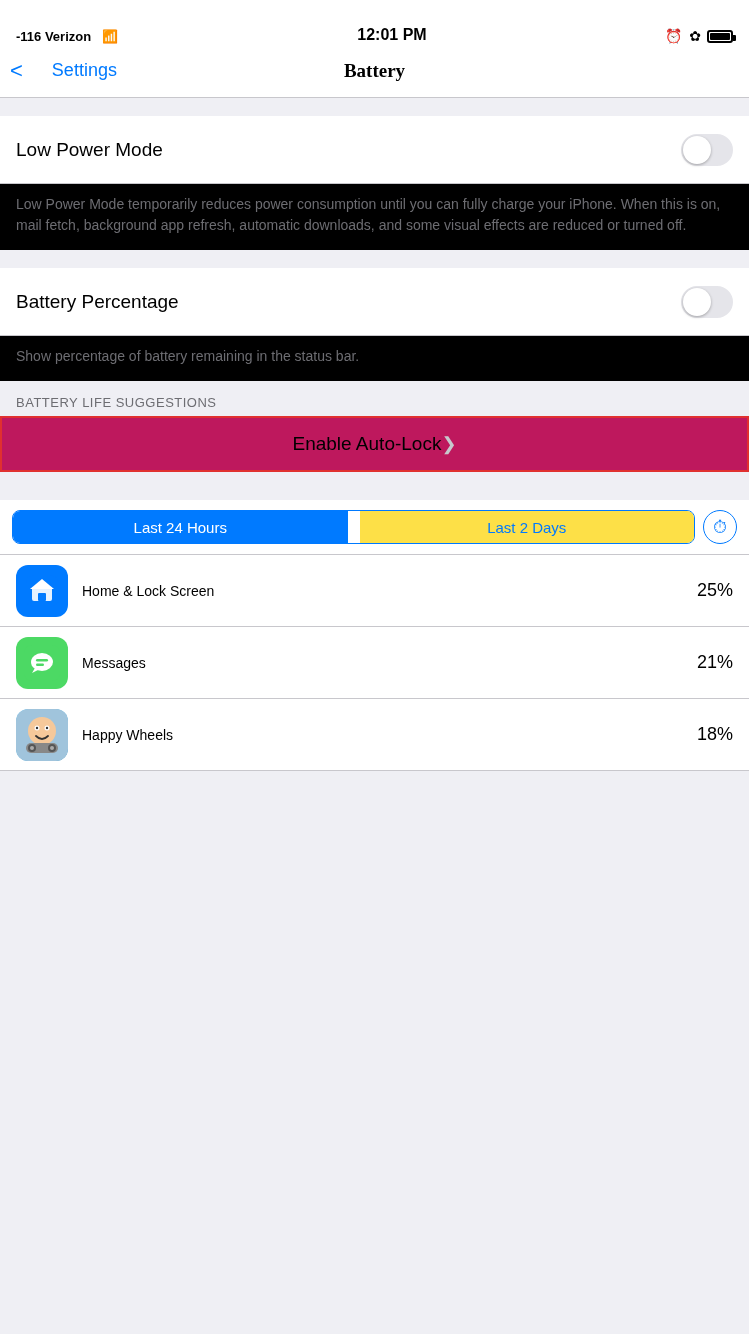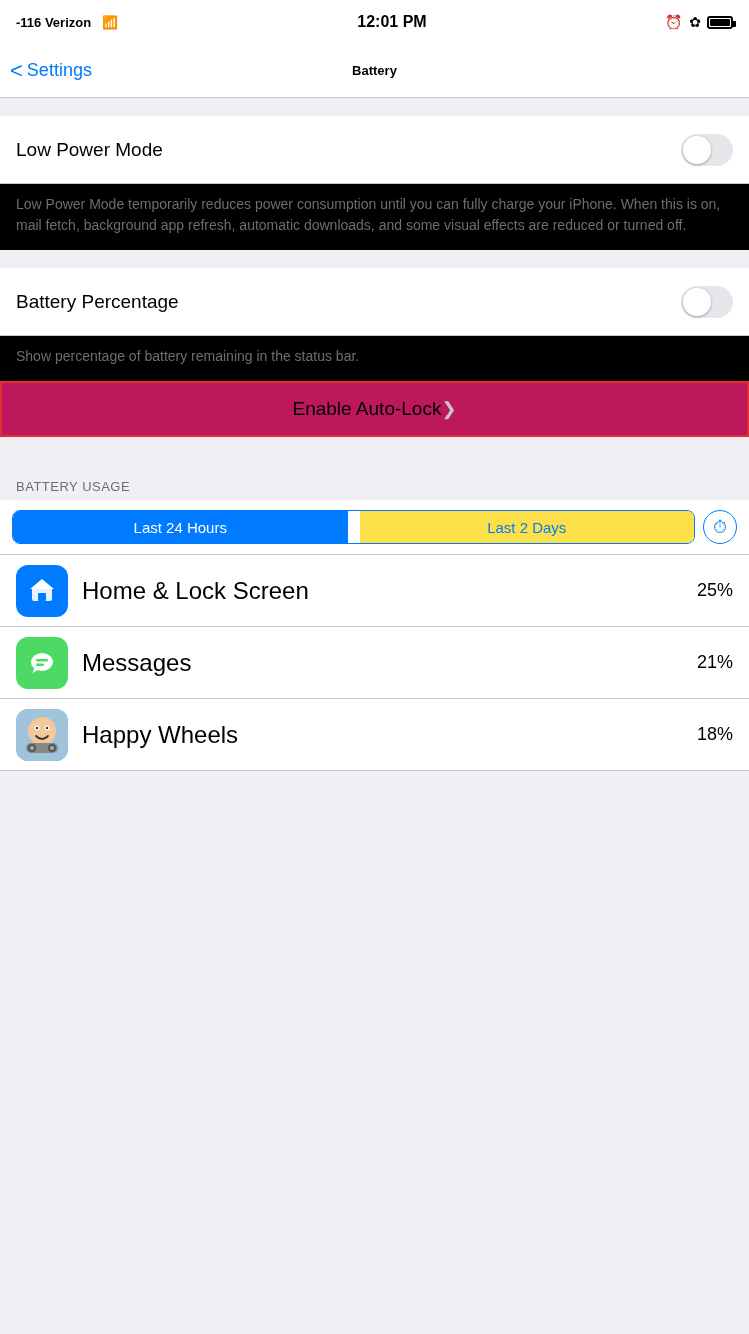--- a/index.html
+++ b/index.html
@@ -10,21 +10,21 @@
       background: #efeff4;
       color: #000;
       overflow-x: hidden;
     }
 
     
     .status-bar {
       background: #fff;
       display: flex;
       justify-content: space-between;
-      align-items: center;
+      align-items: flex-end;
       padding: 0 16px;
       height: 44px;
       font-size: 14px;
       font-weight: 500;
     }
     .status-left { font-size: 13px; font-weight: 600; }
     .status-center { font-size: 16px; font-weight: 600; }
     .status-right { display: flex; align-items: center; gap: 6px; font-size: 13px; }
     .battery-icon {
       width: 26px; height: 13px; border: 2px solid #000; border-radius: 3px; position: relative; display: inline-block;
@@ -50,21 +50,21 @@
     .back-button {
       position: absolute; left: 10px;
       display: flex; align-items: center;
       color: #007aff; font-size: 18px; cursor: pointer;
       gap: 4px;
     }
     .back-chevron {
       font-size: 22px; color: #007aff; line-height: 1;
     }
     .nav-title {
-      font-size: 13px; font-weight: 700;
+      font-size: 19px; font-weight: 700; font-family: Liberation Serif, serif;
     }
 
     
     .content { background: #efeff4; }
 
     
     .section-spacer { height: 18px; background: #efeff4; }
 
     
     .settings-row {
@@ -192,21 +192,21 @@
       flex-shrink: 0;
       display: flex; align-items: center; justify-content: center;
       font-size: 26px;
       overflow: hidden;
     }
     .app-icon-home { background: #007aff; }
     .app-icon-messages { background: #4cd964; }
     .app-icon-happy { background: linear-gradient(135deg, #7bc8f0 0%, #5aa0c8 100%); }
 
     .app-name {
-      flex: 1; font-size: 24px; color: #000;
+      flex: 1; font-size: 14px; color: #000;
     }
     .app-usage {
       font-size: 18px; color: #000;
     }
   </style>
 </head>
 <body>
 
 <div class="status-bar">
   <div class="status-left">
@@ -220,21 +220,21 @@
     <span style="font-size:14px;">✿</span>
     <div class="battery-icon">
       <div class="battery-fill"></div>
     </div>
   </div>
 </div>
 
 <div class="nav-header">
   <div class="back-button">
     <span class="back-chevron">&lt;</span>
-    <span style="color:#007aff; font-size:18px;">Settings</span>
+    <span style="color:#007aff; font-size:18px;margin-left:25px;">Settings</span>
   </div>
   <div class="nav-title">Battery</div>
 </div>
 
 <div class="content">
 
   <div class="section-spacer"></div>
 
   <div class="settings-row">
     <span class="settings-row-label">Low Power Mode</span>
@@ -253,30 +253,30 @@
     <span class="settings-row-label">Battery Percentage</span>
     <div class="toggle">
       <div class="toggle-knob"></div>
     </div>
   </div>
 
   <div class="description-block">
     <span>Show percentage of battery remaining in the status bar.</span>
   </div>
 
+  <div class="section-header">Battery Life Suggestions</div>
 
   <div class="highlighted-row">
     <span class="highlighted-row-label">Enable Auto-Lock</span>
     <span class="chevron-right">❯</span>
   </div>
 
   <div class="section-spacer"></div>
 
   <div class="battery-usage-section">
-    <div class="section-header">Battery Usage</div>
 
     <div class="segment-control-wrap">
       <div class="segment-control">
         <div class="segment-btn active">
           <span>Last 24 Hours</span>
         </div>
         <div class="segment-btn inactive">
           <span>Last 2 Days</span>
         </div>
       </div>

